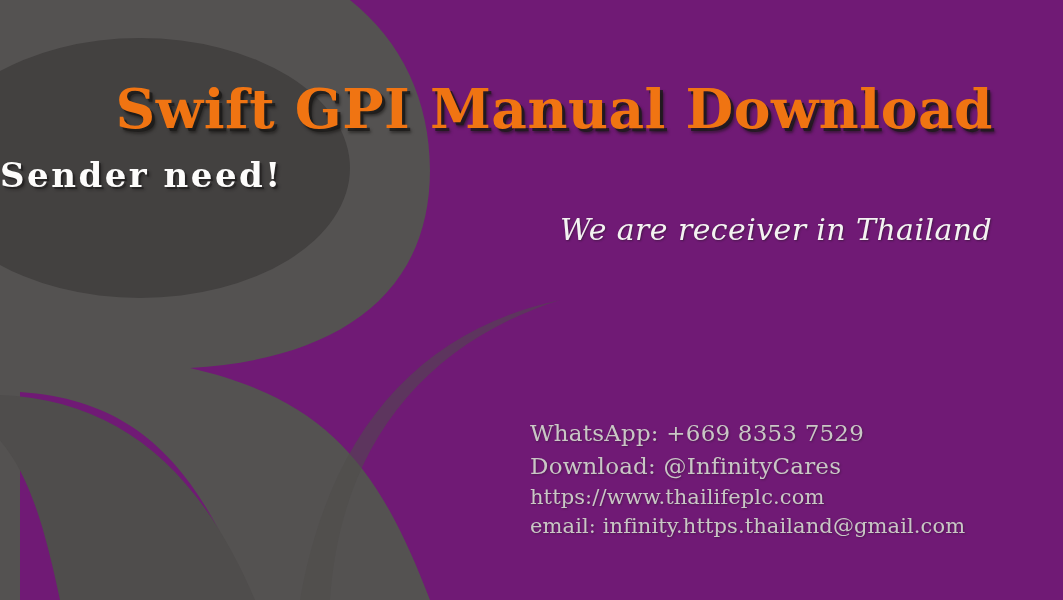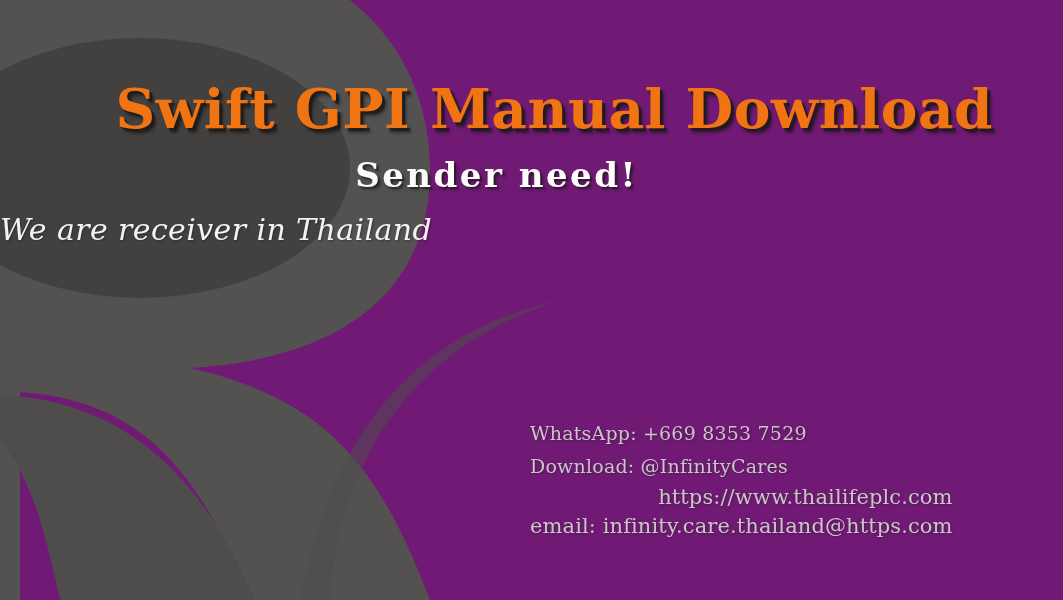--- a/index.html
+++ b/index.html
@@ -33,37 +33,37 @@
     letter-spacing:0.5px;
     color:#f07412;
     text-shadow:
        3px 3px 0 rgba(28,26,25,0.80),
        4px 5px 3px rgba(20,18,17,0.55);
     white-space:nowrap;
   }
   #sub-title {
     position:absolute;
     left:0; right:70px; top:155px;
-    text-align:center;
+    text-align:left;
     font-family:"DejaVu Serif", serif;
     font-weight:700;
     font-size:34px;
     line-height:40px;
     letter-spacing:2.5px;
     color:#fdfcfb;
     text-shadow:
        2px 2px 0 rgba(30,28,27,0.55),
        3px 3px 3px rgba(20,18,17,0.40);
     white-space:nowrap;
   }
   
   #script-lines {
     position:absolute;
     left:0; right:71px; top:208px;
-    text-align:left;
+    text-align:right;
   }
   .script-line {
     font-family:"DejaVu Serif", serif;
     font-style:italic;
     font-weight:400;
     font-size:30px;
     line-height:43px;
     letter-spacing:0.4px;
     color:#f4f3f2;
     text-shadow:1px 1px 2px rgba(25,23,22,0.45);
@@ -76,29 +76,28 @@
     text-align:left;
   }
   .contact-line {
     font-family:"DejaVu Serif", serif;
     font-weight:400;
     color:#c9c7c5;
     white-space:nowrap;
     text-shadow:1px 1px 2px rgba(25,23,22,0.35);
   }
   .contact-line.lg {
-    font-size:19px;
+    font-size:23px;
     line-height:33px;
     letter-spacing:0.2px;
   }
   .contact-line.sm {
     font-size:21px;
     line-height:29px;
     letter-spacing:0.1px;
-    text-align:right;
   }
 </style>
 </head>
 <body>
 
 <div id="banner">
 
   <svg id="watermark" viewBox="0 0 1063 600" preserveAspectRatio="none" aria-hidden="true">
     <defs>
       <clipPath id="frameClip">
@@ -138,16 +137,16 @@
   <div id="sub-title">Sender need!</div>
 
   <div id="script-lines">
     <div class="script-line">We are receiver in Thailand</div>
   </div>
 
   <div id="contact-block">
     <div class="contact-line lg">WhatsApp: +669 8353 7529</div>
     <div class="contact-line lg">Download: @InfinityCares</div>
     <div class="contact-line sm">https://www.thailifeplc.com</div>
-    <div class="contact-line sm">email: infinity.care.thailand@https.com</div>
+    <div class="contact-line sm">email: infinity.https.thailand@gmail.com</div>
   </div>
 
 </div>
 
 </body></html>

